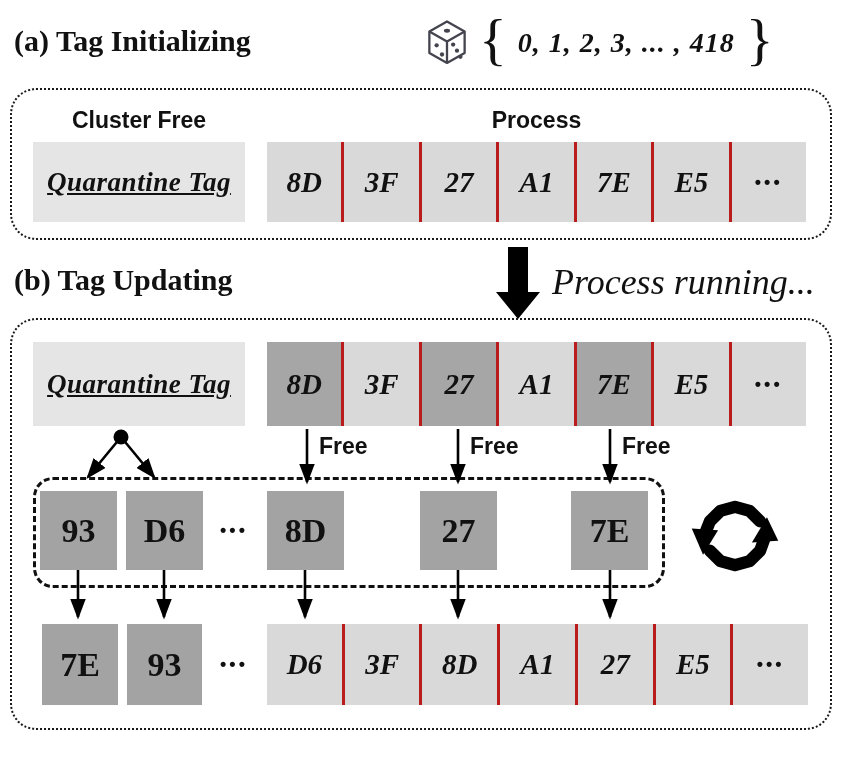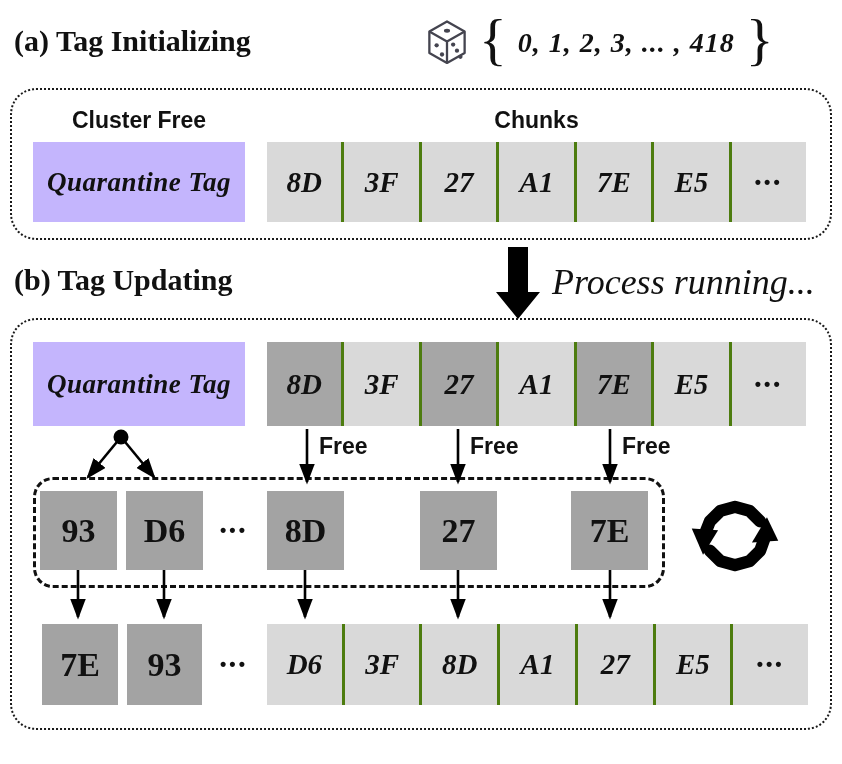--- a/index.html
+++ b/index.html
@@ -10,28 +10,28 @@
            font-family:"Liberation Serif", serif; }
 
   .dotbox  { position:absolute; border:2.5px dotted #1a1a1a; border-radius:26px;
              box-sizing:border-box; }
   .dashbox { position:absolute; border:3px dashed #111; border-radius:20px;
              box-sizing:border-box; }
 
   .collabel { position:absolute; text-align:center; font-family:"Liberation Sans", sans-serif;
               font-weight:700; font-size:23px; }
 
-  .qtbox { position:absolute; background:#c4b5fd; display:flex; align-items:center;
+  .qtbox { position:absolute; background:#e5e5e5; display:flex; align-items:center;
            justify-content:center; font-style:italic; font-weight:600; font-size:27px;
-           letter-spacing:0.5px; }
+           letter-spacing:0.5px;text-decoration:underline; }
 
   .strip { position:absolute; display:flex; }
   .cell  { flex:1; display:flex; align-items:center; justify-content:center;
            font-style:italic; font-weight:700; font-size:29px; background:#d9d9d9; }
-  .cell + .cell { border-left:3px solid #4d7c0f;text-align:center; }
+  .cell + .cell { border-left:3px solid #b91c1c;text-align:center; }
   .cell.dark { background:#a6a6a6; }
 
   .dots { font-style:normal !important; font-weight:700; font-size:18px; letter-spacing:3px;
           font-family:"Liberation Sans", sans-serif; }
 
   .tagbox { position:absolute; background:#a3a3a3; display:flex; align-items:center;
             justify-content:center; font-weight:700; font-size:34px; }
 
   .ellbox { position:absolute; display:flex; align-items:center; justify-content:center; }
 
@@ -71,21 +71,21 @@
       </g>
     </svg>
     <span class="brace">{</span>
     <span class="setvals">0, 1, 2, 3, ... , 418</span>
     <span class="brace">}</span>
   </div>
 
   <div class="dotbox" style="left:10px; top:88px; width:822px; height:152px;"></div>
 
   <div class="collabel" style="left:33px; top:107px; width:212px;">Cluster Free</div>
-  <div class="collabel" style="left:267px; top:107px; width:539px;">Chunks</div>
+  <div class="collabel" style="left:267px; top:107px; width:539px;">Process</div>
 
   <div class="qtbox" style="left:33px; top:142px; width:212px; height:80px;">Quarantine Tag</div>
 
   <div class="strip" style="left:267px; top:142px; width:539px; height:80px;">
     <div class="cell">8D</div>
     <div class="cell">3F</div>
     <div class="cell">27</div>
     <div class="cell">A1</div>
     <div class="cell">7E</div>
     <div class="cell">E5</div>

